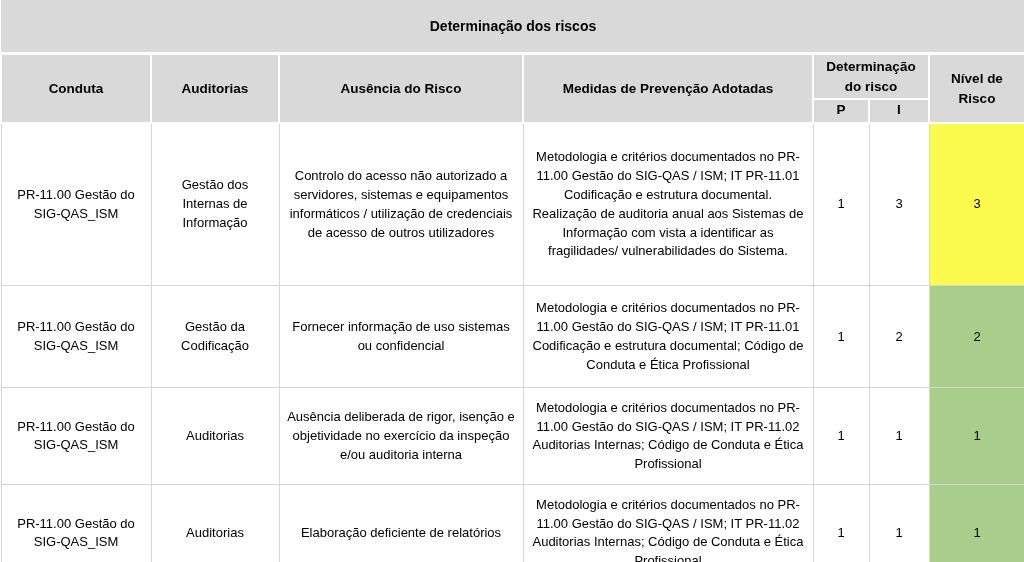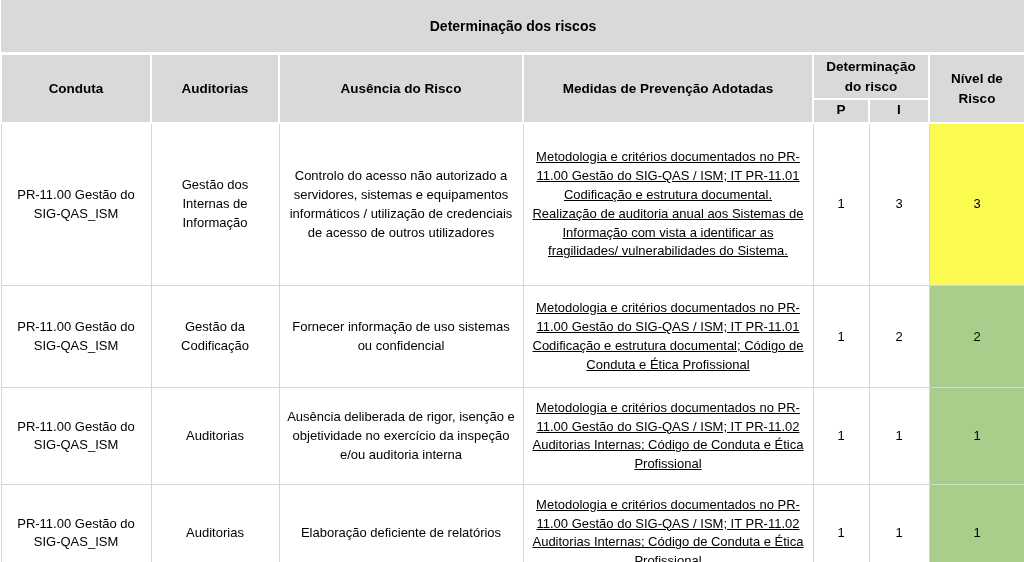--- a/index.html
+++ b/index.html
@@ -46,21 +46,21 @@
     font-size: 13.5px;
   }
   tr.header-row    { height: 39px; }
   tr.subheader-row { height: 20px; }
   tr.subheader-row th { padding-top: 0; padding-bottom: 2px; }
 
   tr.data-row td {
     background: #ffffff;
     border: 1px solid #d6d6d6;
   }
-  tr.data-row td.medidas-cell { white-space: pre-line; text-decoration: underline; }
+  tr.data-row td.medidas-cell { white-space: pre-line; }
   tr.row-0 { height: 163px; }
   tr.row-1 { height: 102px; }
   tr.row-2 { height: 97px; }
   tr.row-3 { height: 97px; }
 </style>
 </head>
 <body>
 
 <table class="risk-table">
   <colgroup>

